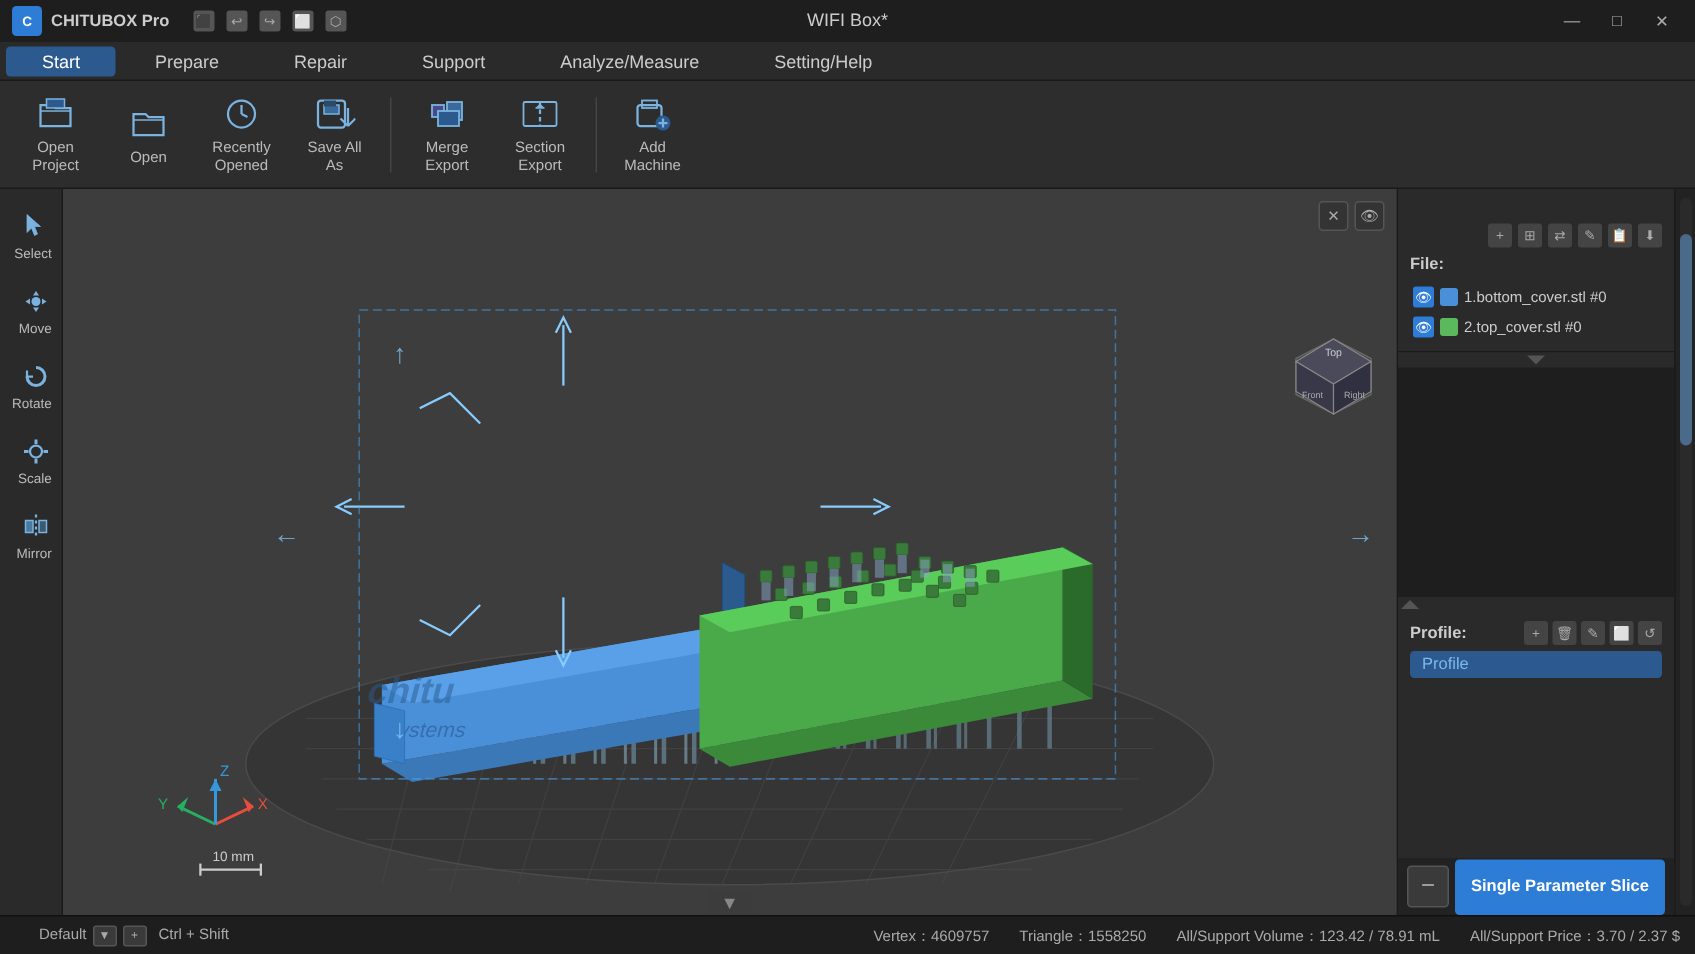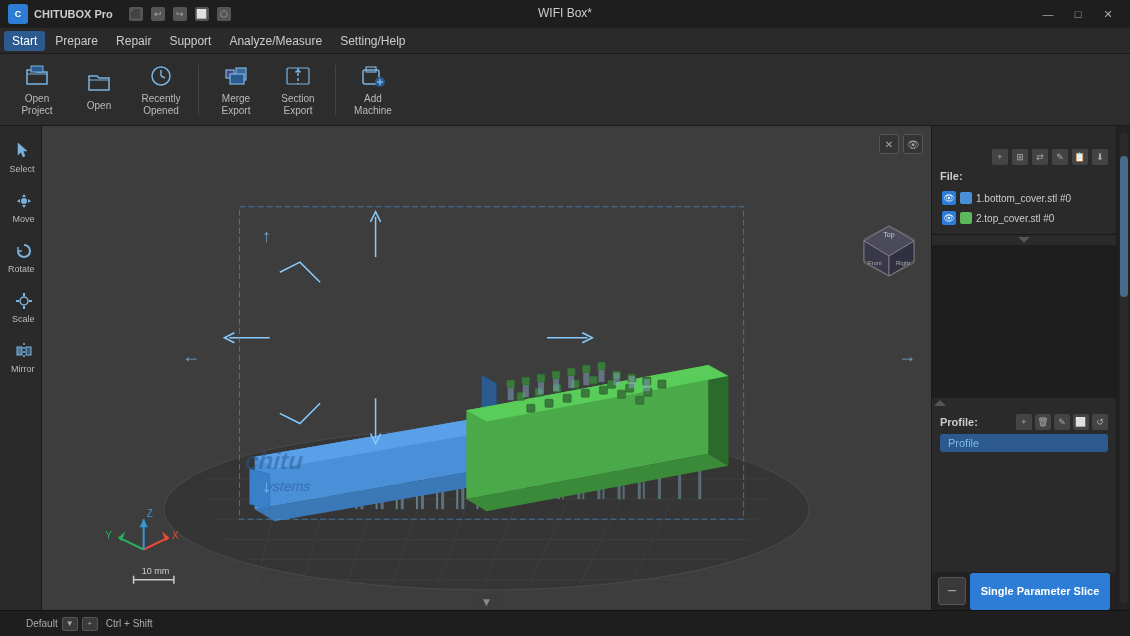--- a/index.html
+++ b/index.html
@@ -68,21 +68,21 @@
     #menu-bar {
       height: 26px;
       background: #2a2a2a;
       display: flex;
       align-items: center;
       padding: 0 4px;
       gap: 2px;
       border-bottom: 1px solid #1a1a1a;
     }
     .menu-item {
-      padding: 3px 8px;
+      padding: 3px 24px;
       font-size: 12px;
       color: #ccc;
       cursor: pointer;
       border-radius: 3px;
     }
     .menu-item.active {
       background: #2d5a8e;
       color: #fff;
     }
 
@@ -472,20 +472,33 @@
       <svg width="28" height="28" viewBox="0 0 28 28">
         <circle cx="14" cy="14" r="9" fill="none" stroke="#7bb3e0" stroke-width="1.5"></circle>
         <line x1="14" y1="8" x2="14" y2="14" stroke="#7bb3e0" stroke-width="1.5"></line>
         <line x1="14" y1="14" x2="18" y2="16" stroke="#7bb3e0" stroke-width="1.5"></line>
       </svg>
     </div>
     <div class="tool-label">Recently<br>Opened</div>
   </div>
 
 
+  <div class="tool-btn">
+    <div class="tool-icon">
+      <svg width="28" height="28" viewBox="0 0 28 28">
+        <rect x="3" y="5" width="18" height="18" fill="none" stroke="#7bb3e0" stroke-width="1.5" rx="2"></rect>
+        <rect x="7" y="8" width="10" height="6" fill="#3a6a9a" stroke="#7bb3e0" stroke-width="1"></rect>
+        <rect x="7" y="5" width="8" height="4" fill="#2a4a6a"></rect>
+        <line x1="23" y1="10" x2="23" y2="22" stroke="#7bb3e0" stroke-width="1.5"></line>
+        <line x1="18" y1="17" x2="23" y2="22" stroke="#7bb3e0" stroke-width="1.5"></line>
+        <line x1="28" y1="17" x2="23" y2="22" stroke="#7bb3e0" stroke-width="1.5"></line>
+      </svg>
+    </div>
+    <div class="tool-label">Save All As</div>
+  </div>
 
   <div class="toolbar-sep"></div>
 
   <div class="tool-btn">
     <div class="tool-icon">
       <svg width="28" height="28" viewBox="0 0 28 28">
         <rect x="4" y="8" width="8" height="8" fill="#4a4a8a" stroke="#7bb3e0" stroke-width="1.2"></rect>
         <rect x="14" y="6" width="10" height="12" fill="#3a6a9a" stroke="#7bb3e0" stroke-width="1.2"></rect>
         <rect x="8" y="12" width="14" height="10" fill="#2d5a8e" stroke="#7bb3e0" stroke-width="1.2"></rect>
       </svg>
@@ -866,13 +879,19 @@
 
 <div id="status-bar">
   <div id="status-left">
     <div style="display:flex;align-items:center;gap:4px;">
       <span>Default</span>
       <div style="width:16px;height:14px;background:#3a3a3a;border:1px solid #555;border-radius:2px;display:flex;align-items:center;justify-content:center;font-size:8px;">▼</div>
       <div style="width:16px;height:14px;background:#3a3a3a;border:1px solid #555;border-radius:2px;display:flex;align-items:center;justify-content:center;font-size:8px;">+</div>
     </div>
     <span>Ctrl + Shift</span>
   </div>
+  <div style="display:flex;gap:20px;">
+    <span>Vertex：4609757</span>
+    <span>Triangle：1558250</span>
+    <span>All/Support Volume：123.42 / 78.91 mL</span>
+    <span>All/Support Price：3.70 / 2.37 $</span>
+  </div>
 </div>
 
 </body></html>

